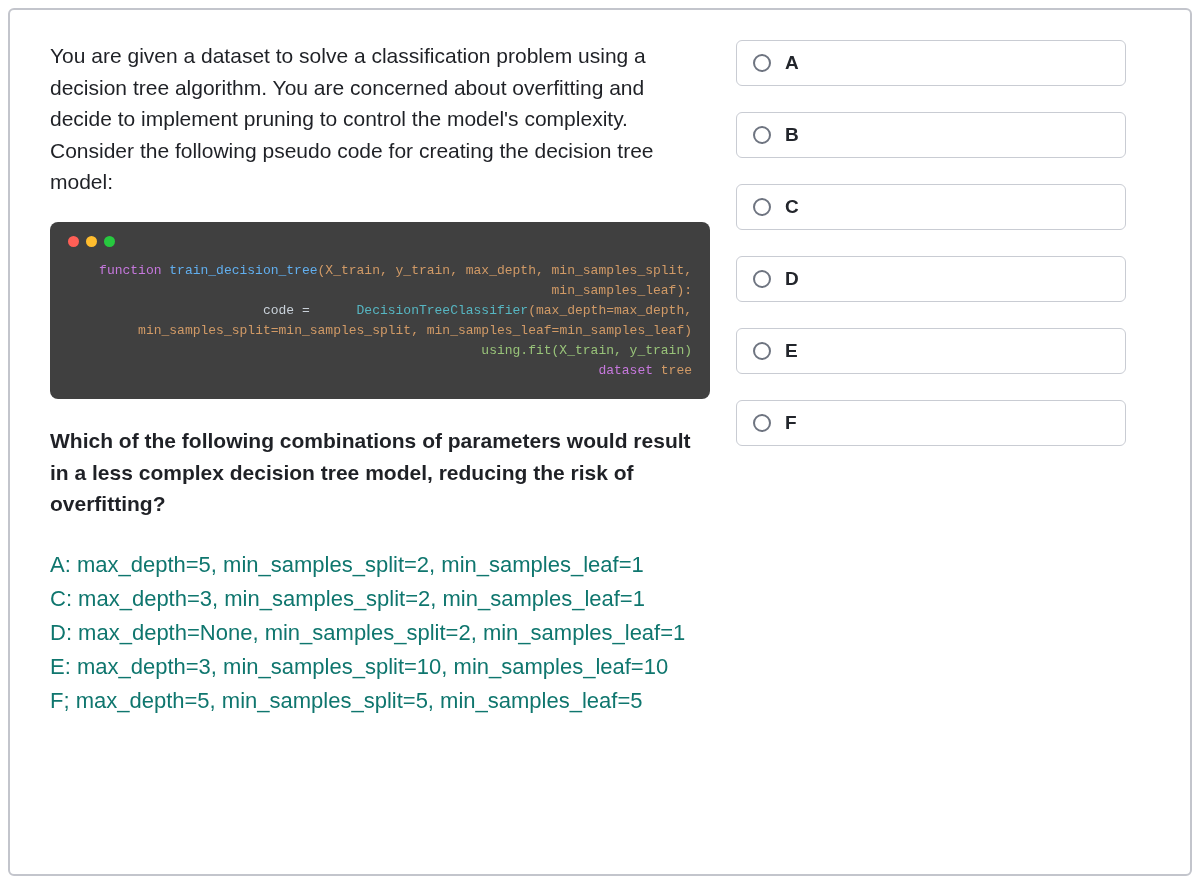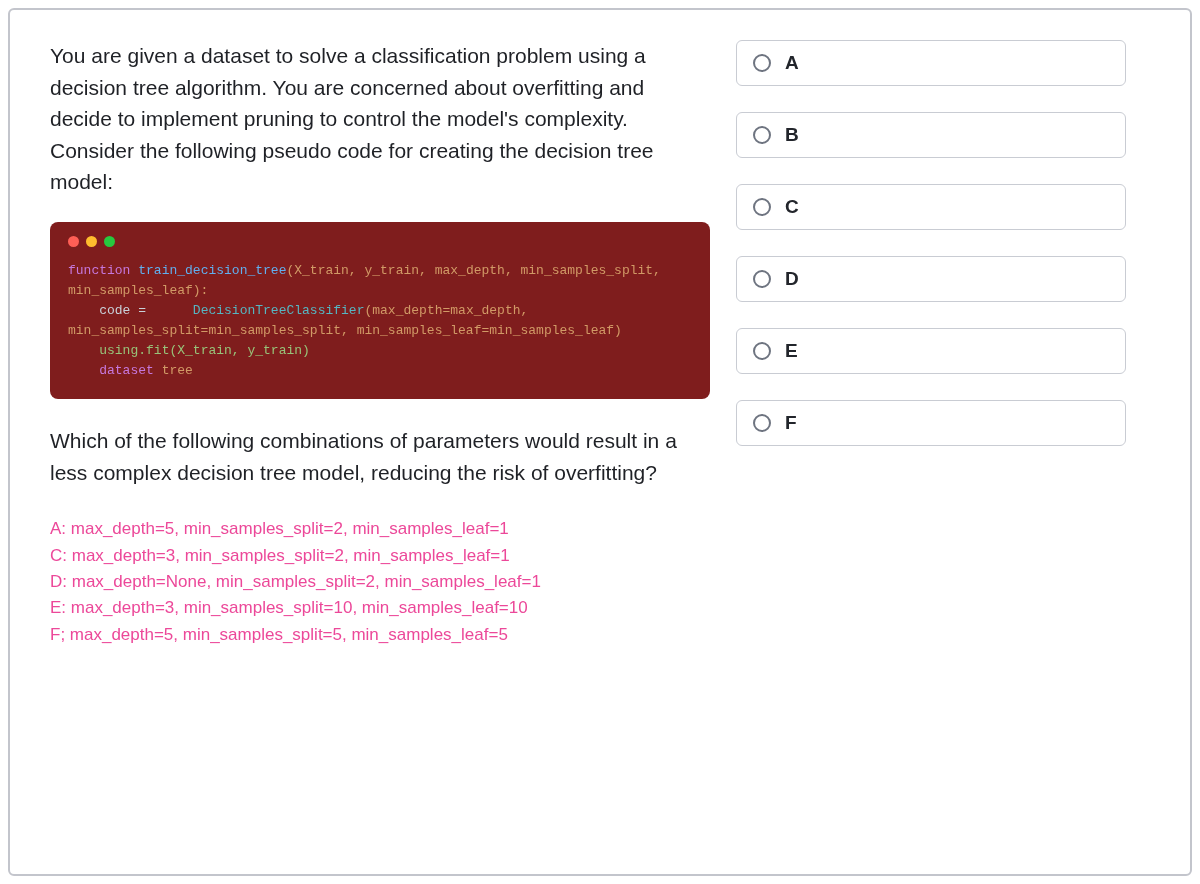--- a/index.html
+++ b/index.html
@@ -33,28 +33,29 @@
     max-width: 390px;
   }
   .question-intro {
     font-size: 21px;
     line-height: 1.5;
     color: #1f2126;
     margin-bottom: 24px;
     font-weight: 400;
   }
   .code-block {
-    background: #7f1d1d;
+    background: #404040;
     border-radius: 8px;
     padding: 14px 18px 18px 18px;
     margin-bottom: 26px;
     font-family: "SFMono-Regular", Consolas, "Liberation Mono", Menlo, monospace;
     font-size: 13px;
     line-height: 1.55;
     color: #c9d1d9;
+    text-align: right;
   }
   .code-dots {
     display: flex;
     gap: 7px;
     margin-bottom: 14px;
   }
   .code-dot {
     width: 11px;
     height: 11px;
     border-radius: 50%;
@@ -69,26 +70,26 @@
   .kw { color: #c678dd; }
   .fn { color: #61afef; }
   .param { color: #d19a66; }
   .cls { color: #56b6c2; margin-left: 39px; }
   .attr { color: #98c379; }
   .question-follow {
     font-size: 21px;
     line-height: 1.5;
     color: #1f2126;
     margin-bottom: 28px;
-    font-weight: 400;
+    font-weight: 700;
   }
   .options-list {
-    font-size: 17px;
+    font-size: 22px;
     line-height: 1.55;
-    color: #ec4899;
+    color: #0f766e;
   }
   .answer-option {
     border: 1.5px solid #c9ccd3;
     border-radius: 6px;
     padding: 11px 16px;
     display: flex;
     align-items: center;
     gap: 14px;
     cursor: pointer;
     background: #fff;

